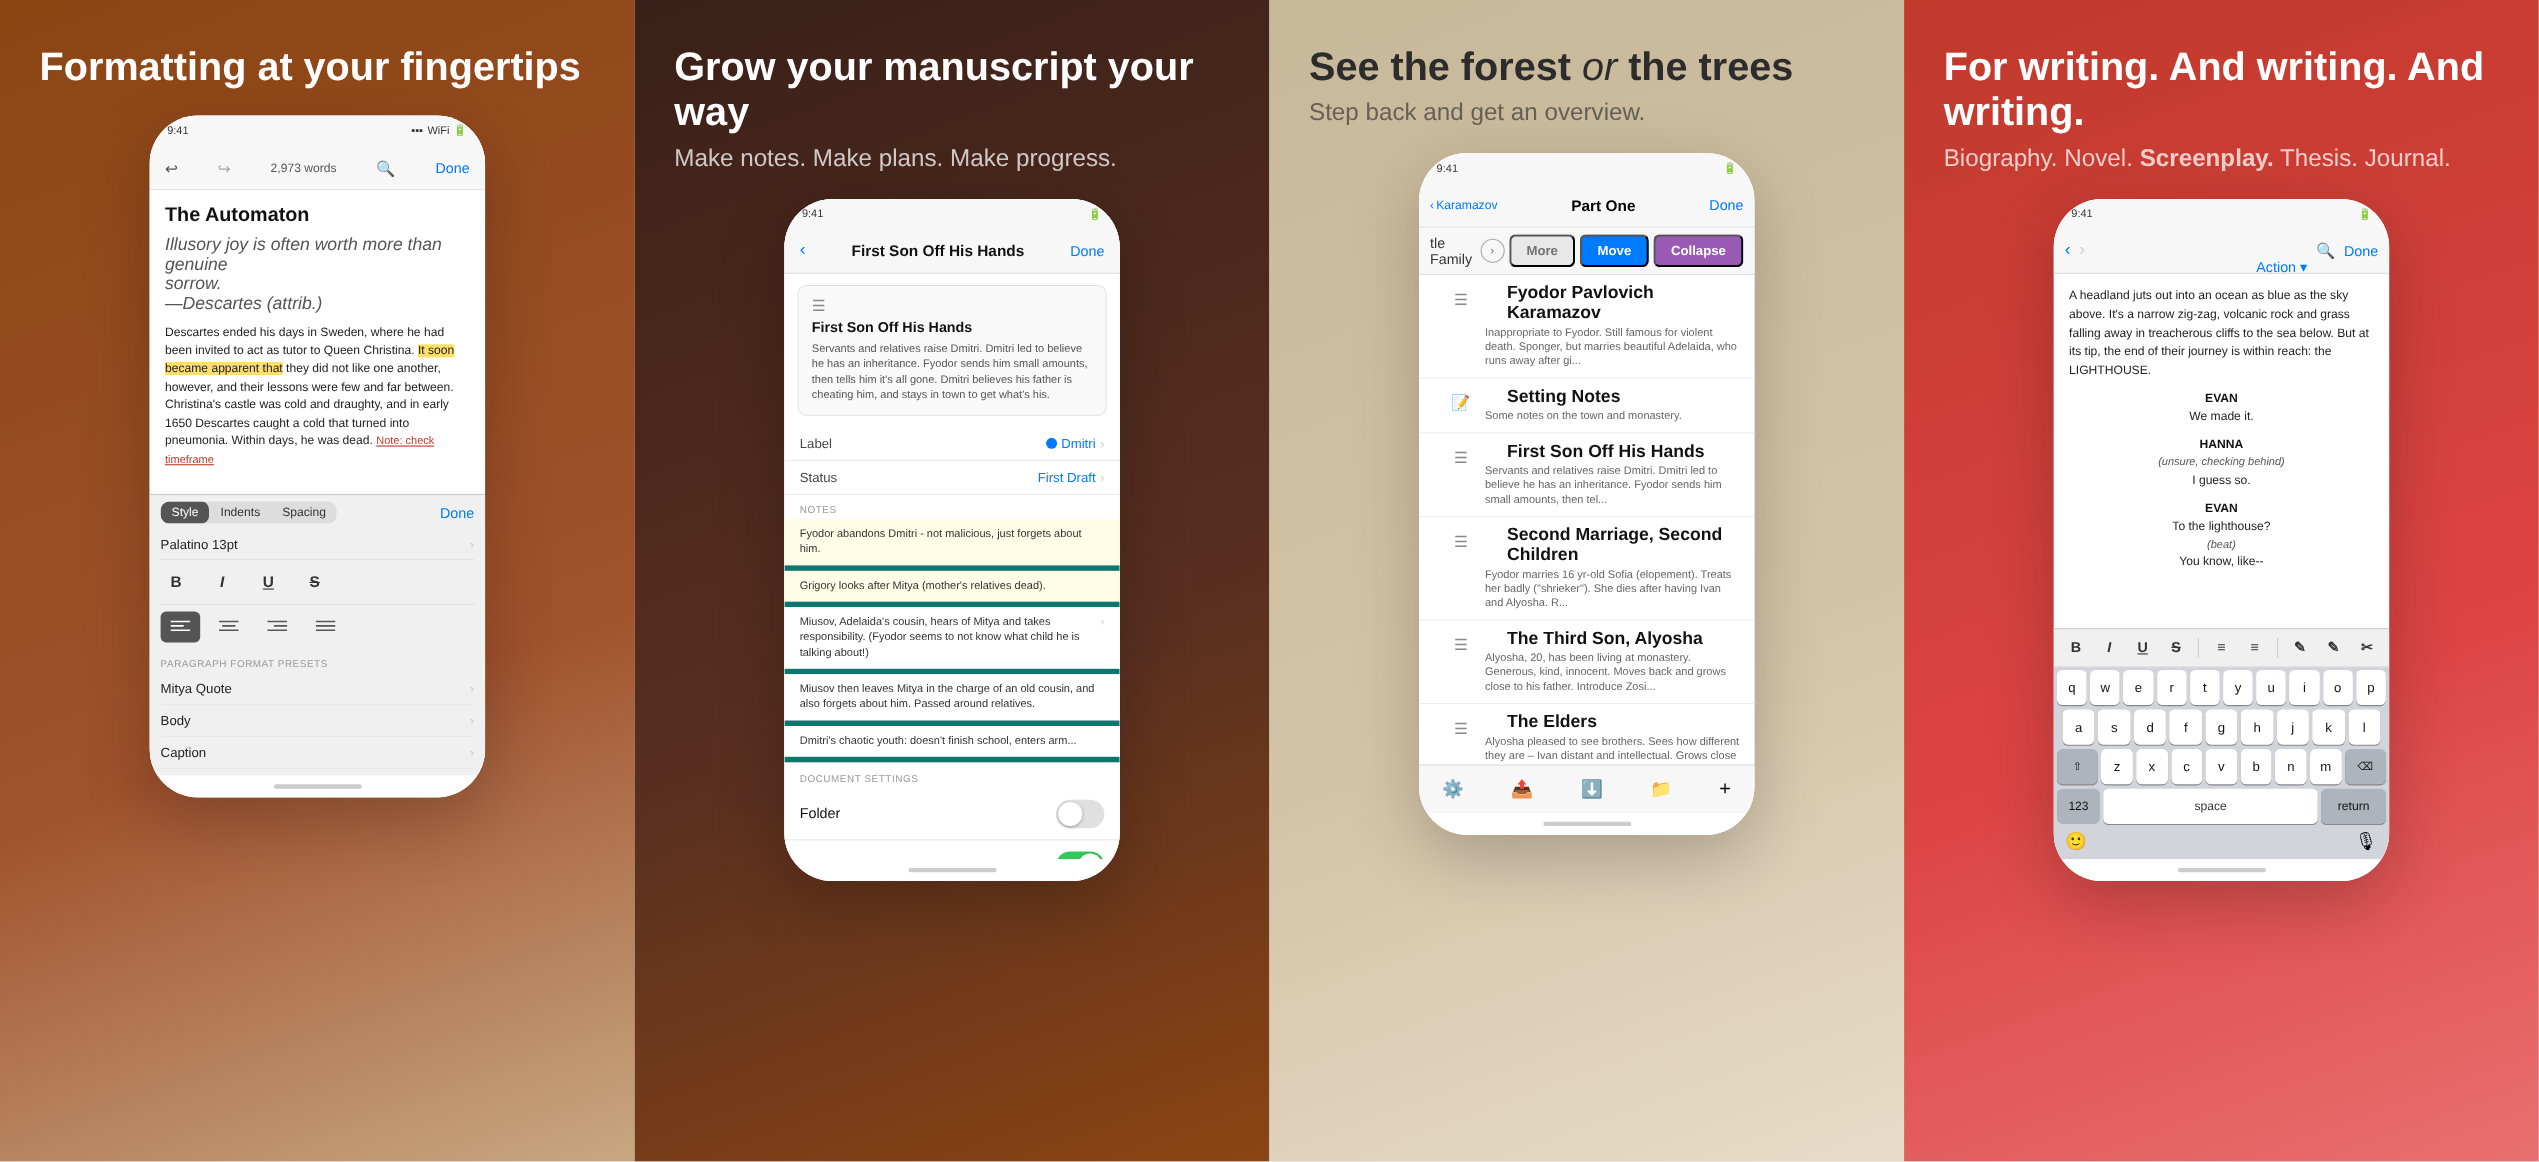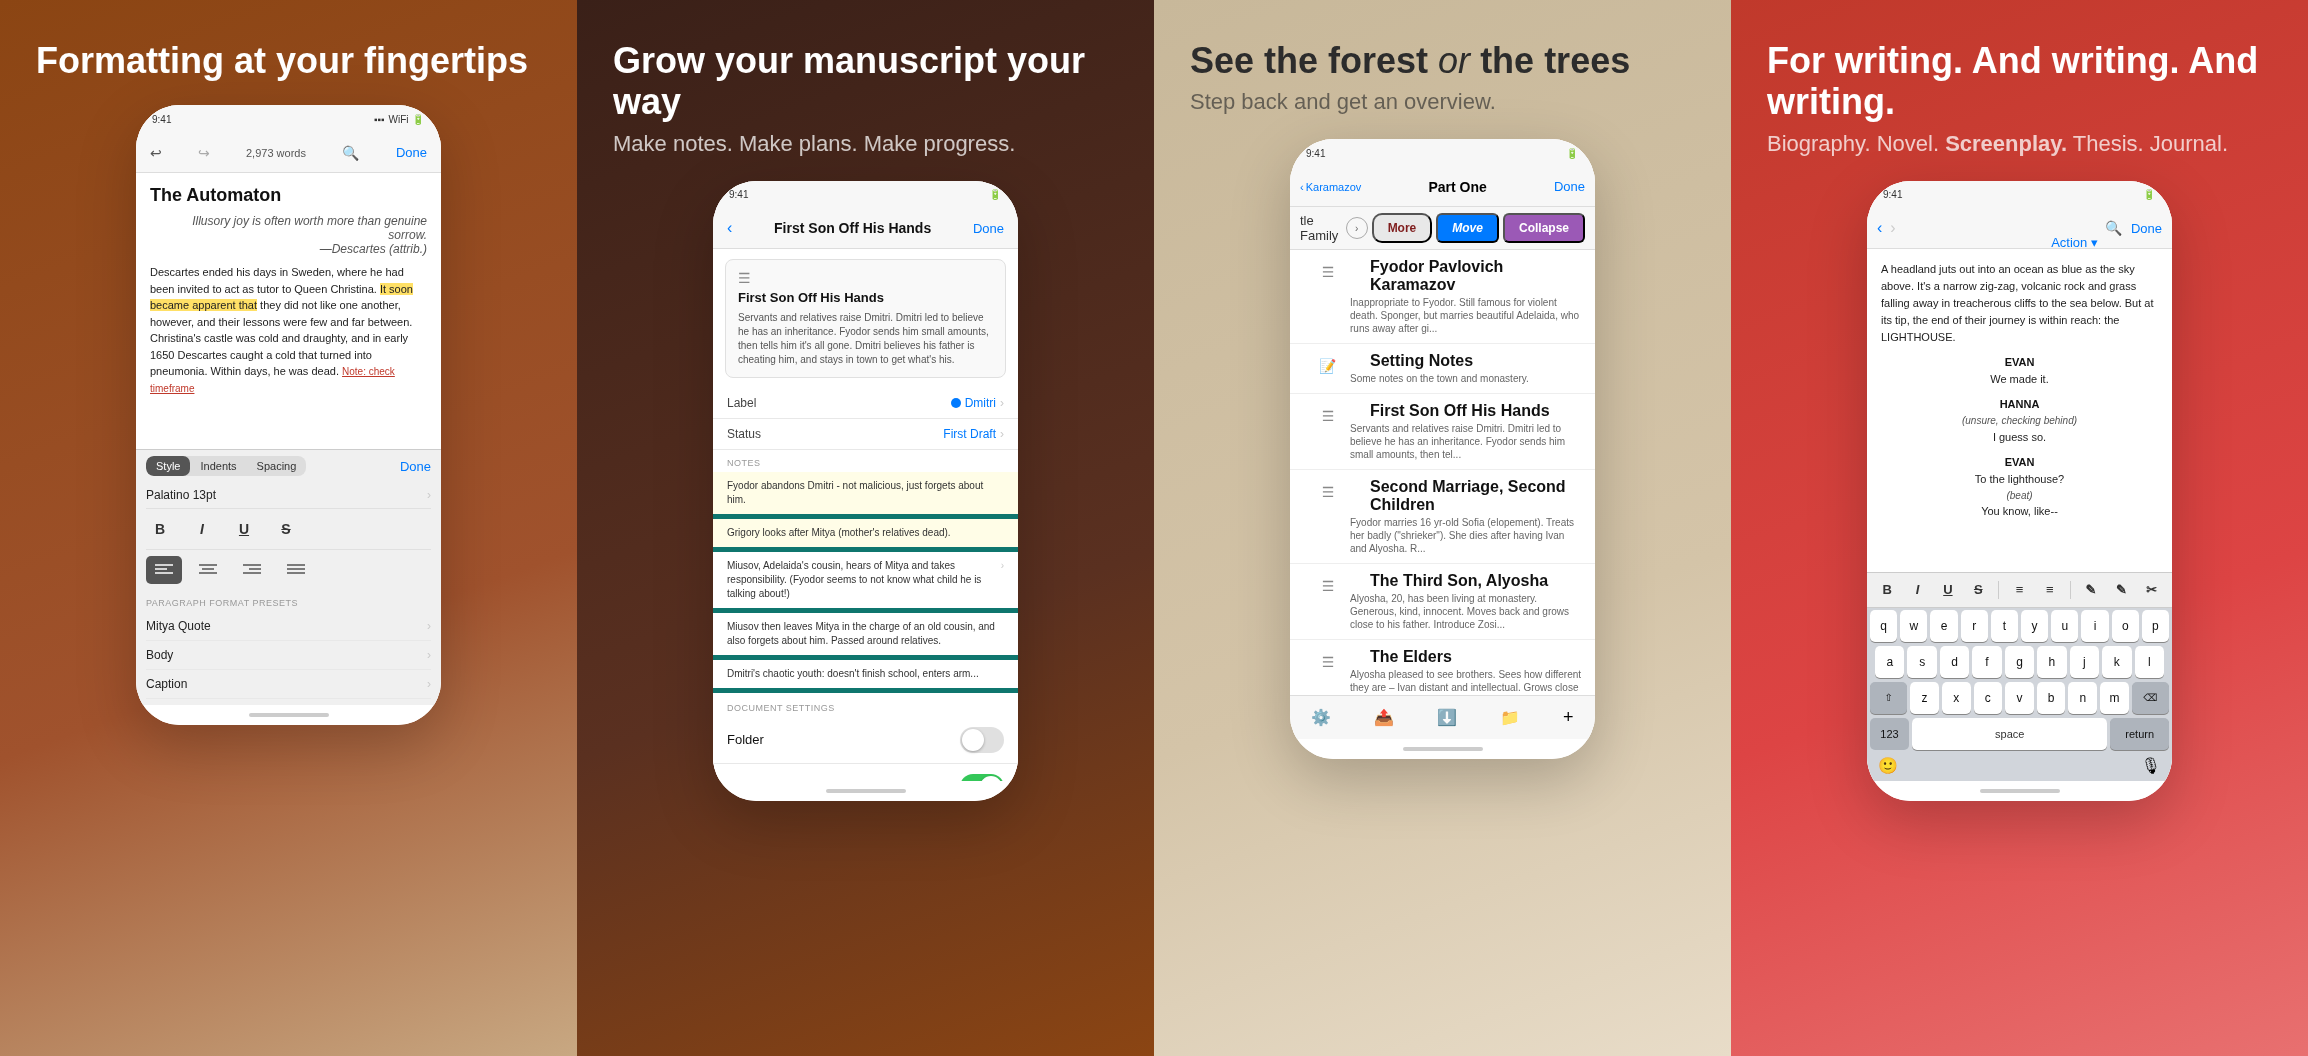--- a/index.html
+++ b/index.html
@@ -156,24 +156,24 @@
 
     .p1-doc-title {
       font-size: 18px;
       font-weight: 700;
       color: #111;
       margin-bottom: 8px;
     }
 
     .p1-quote {
       font-style: italic;
-      font-size: 12px;
+      font-size: 16px;
       color: #555;
       margin-bottom: 8px;
-      text-align: right;
+      text-align: left;
     }
 
     .p1-body-text {
       font-size: 11px;
       color: #222;
       line-height: 1.5;
     }
 
     .p1-highlight-yellow {
       background: #ffe066;
@@ -468,28 +468,26 @@
     .p3-btn {
       padding: 6px 14px;
       border-radius: 6px;
       font-size: 12px;
       font-weight: 600;
       cursor: pointer;
     }
 
     .p3-btn-more {
       background: #e8e8e8;
-      color: #7f1d1d;
-      border-radius: 10px;
+      color: #737373;
     }
 
     .p3-btn-move {
       background: #007aff;
       color: #fff;
-      font-style: italic;
     }
 
     .p3-btn-collapse {
       background: #9b59b6;
       color: #fff;
     }
 
     .p3-list {
       flex: 1;
       overflow: hidden;

